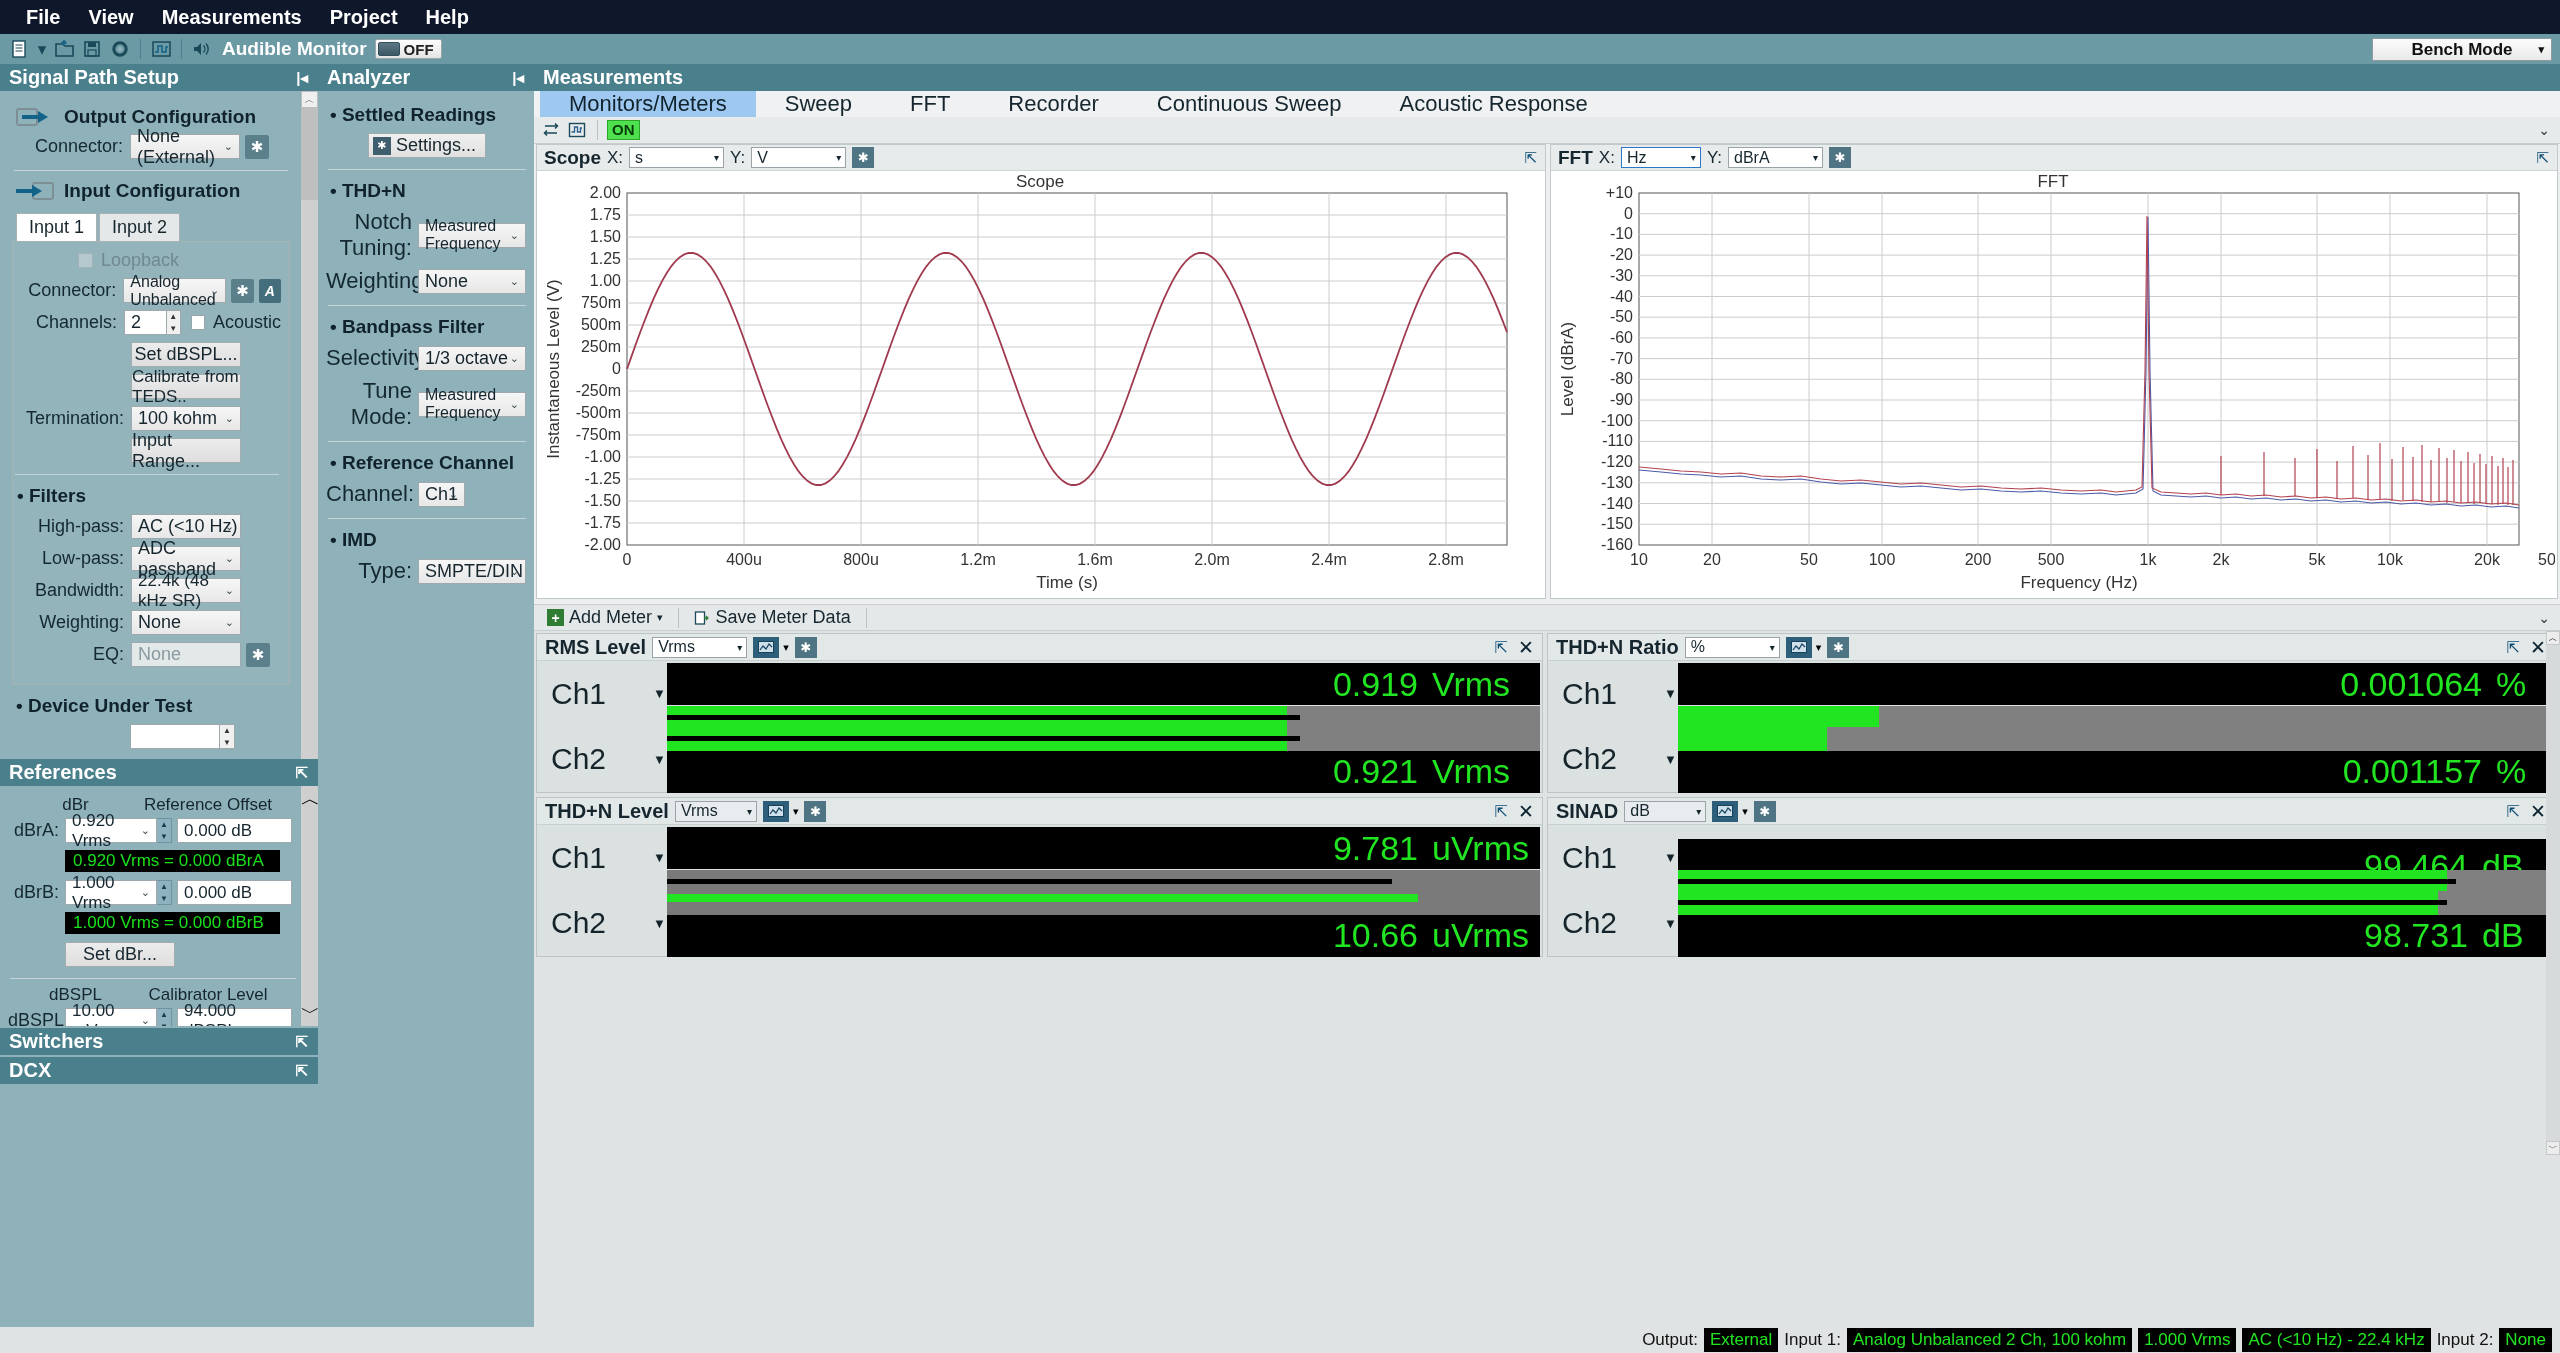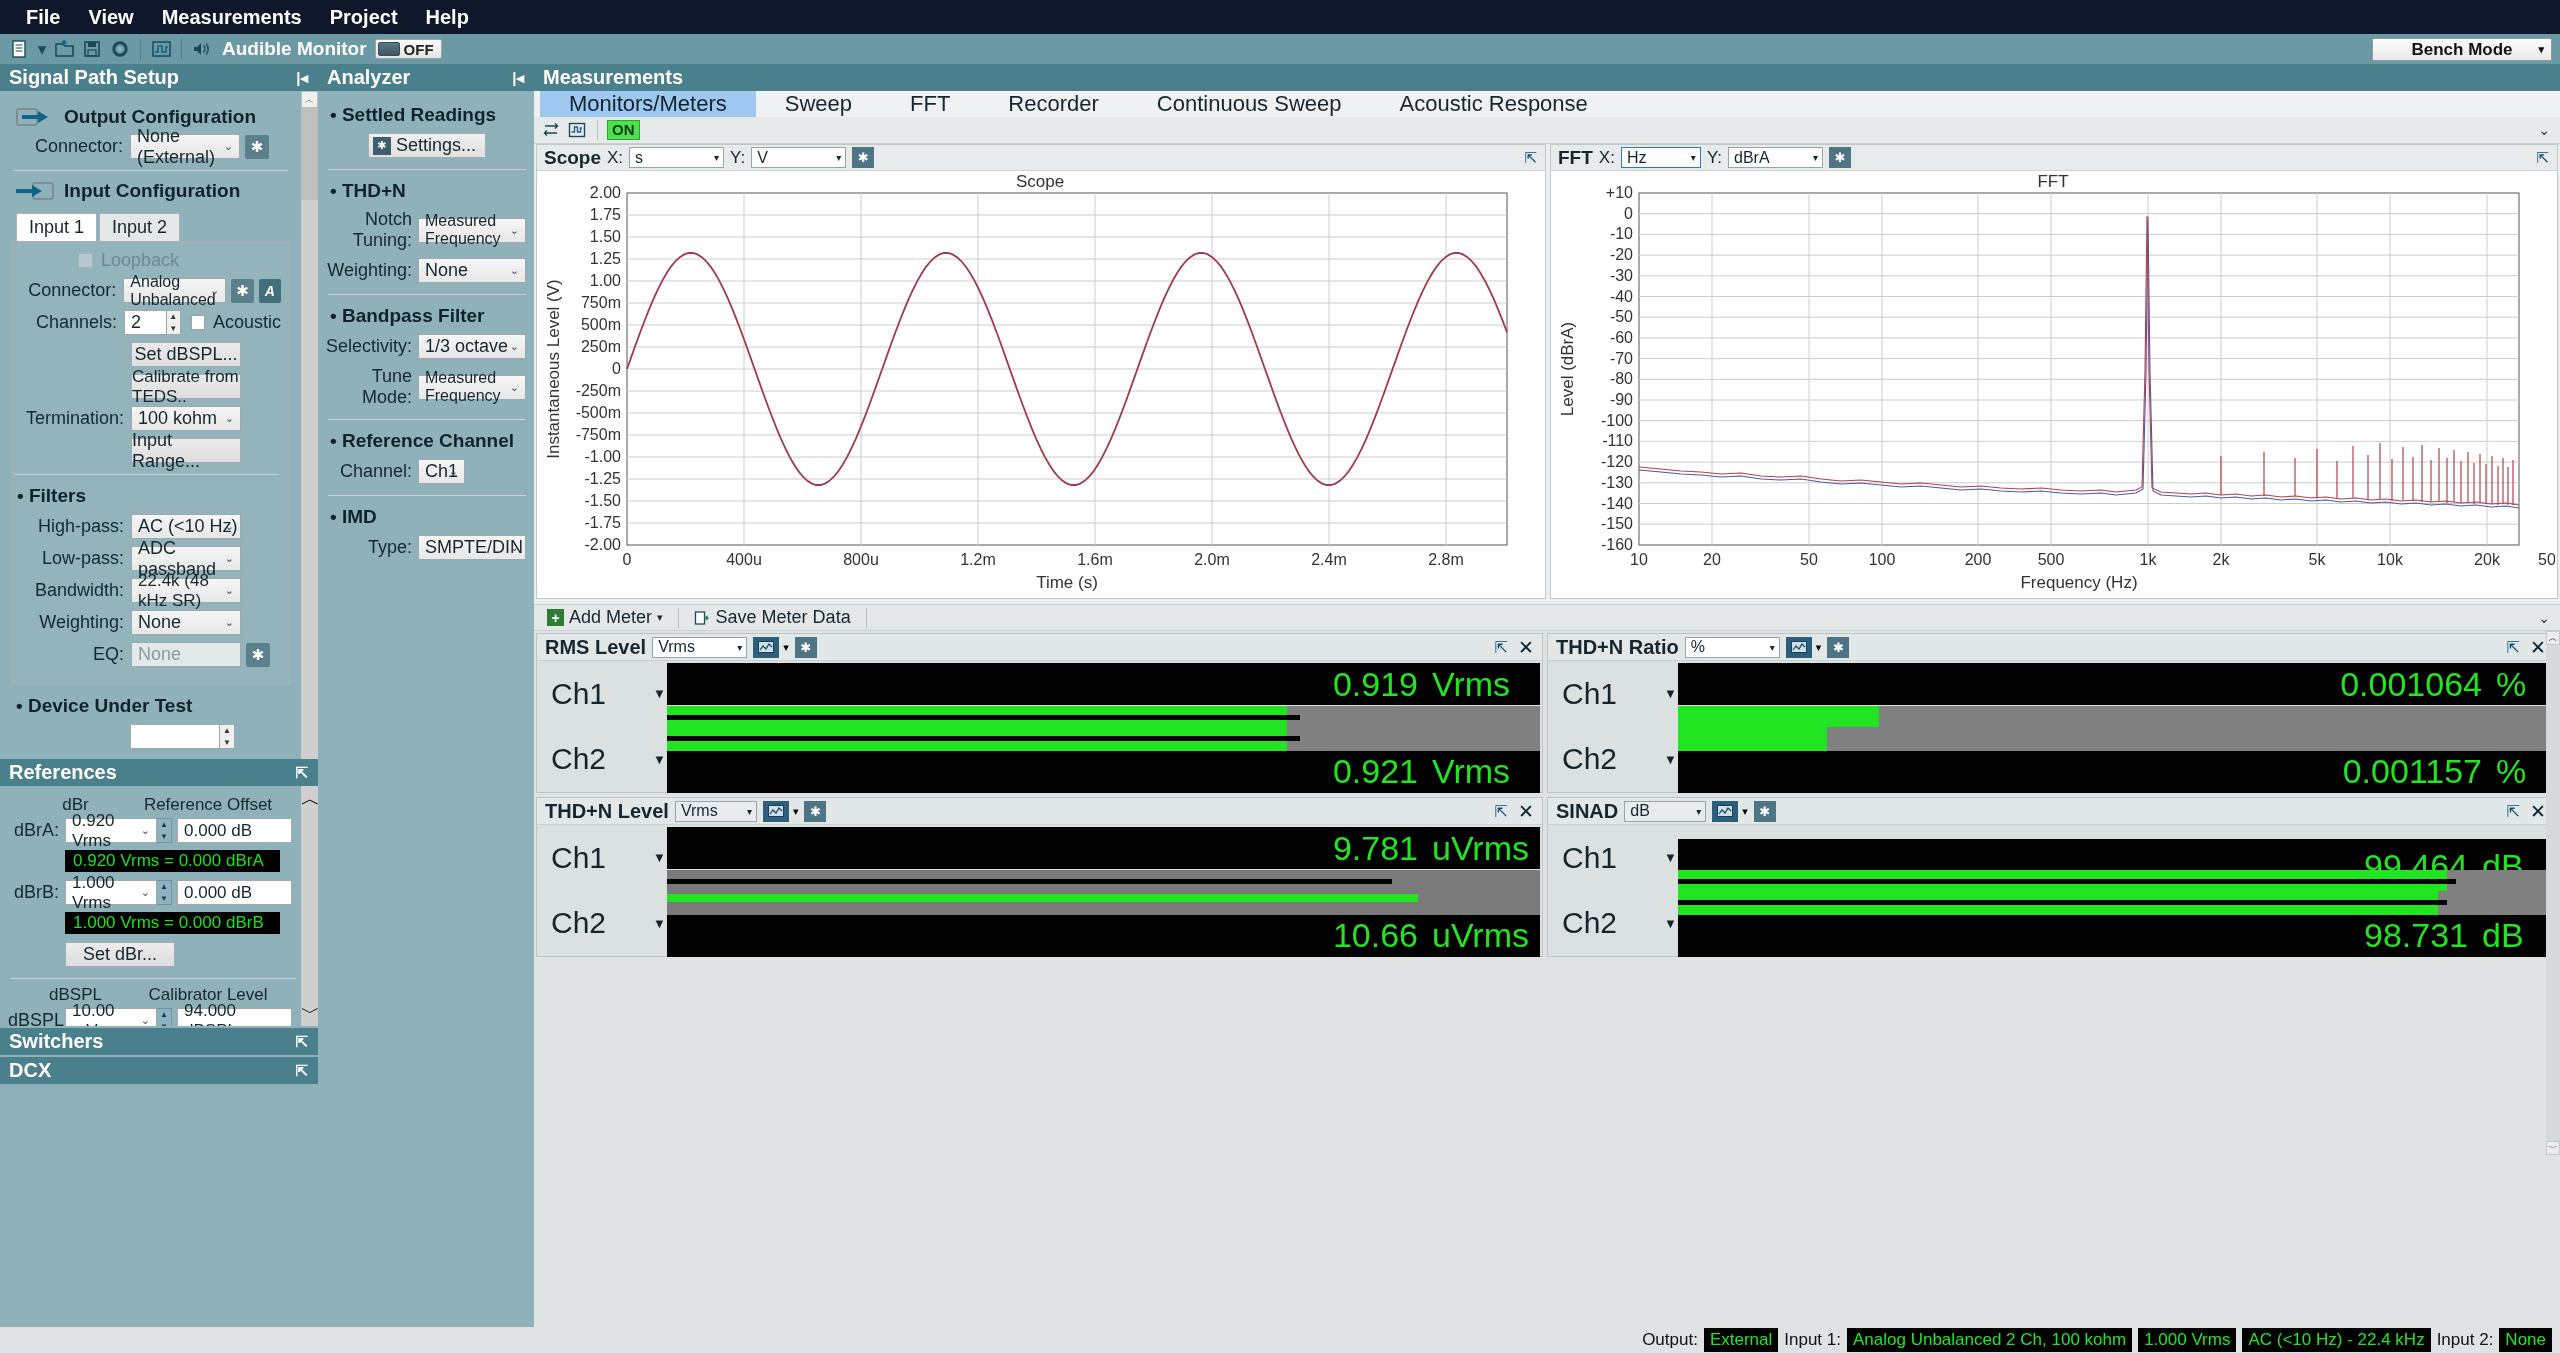--- a/index.html
+++ b/index.html
@@ -120,21 +120,21 @@
   .refs-body { background:#8fb2ba; padding:4px 0 0 0; position:relative; height:240px; overflow:hidden; }
   .colhdr { display:flex; font-size:17px; color:#16262e; margin:5px 0 3px 0;}
   .readout { background:#000; color:#19e019; font-size:17px; padding:2px 0 2px 8px; height:22px;
      display:flex; align-items:center; font-family:"Liberation Sans", sans-serif; }
   .refs-scroll { position:absolute; right:0; top:0; width:17px; height:100%; background:#cfcfcf; }
 
   
   .anacol { position:absolute; left:318px; top:64px; width:216px; height:1289px; background:#8fb2ba; }
   .ana-body { padding:3px 6px 0 8px; }
   .ana-row { display:flex; align-items:center; margin-bottom:7px; }
-  .ana-label { width:92px; text-align:right; padding-right:6px; font-size:18px; color:#142830; }
+  .ana-label { width:92px; text-align:right; padding-right:6px; font-size:22px; color:#142830; }
   .settings-btn {
     height:25px; background:linear-gradient(#f0f0f0,#e0e0e0); border:1px solid #a3adb0;
     display:flex; align-items:center; padding:0 9px 0 4px; font-size:18px; color:#16262e; gap:5px;
   }
 
   
   .meas { position:absolute; left:534px; top:64px; width:2026px; height:1289px; background:#dfe3e4; }
   .meas-tabs { height:26px; background:#eff1f2; display:flex; align-items:center; padding-left:6px; }
   .mtab { font-size:22px; color:#16262e; padding:3px 29px; cursor:default; }
   .mtab.active { background:#9ec8f0; color:#11232c; }

